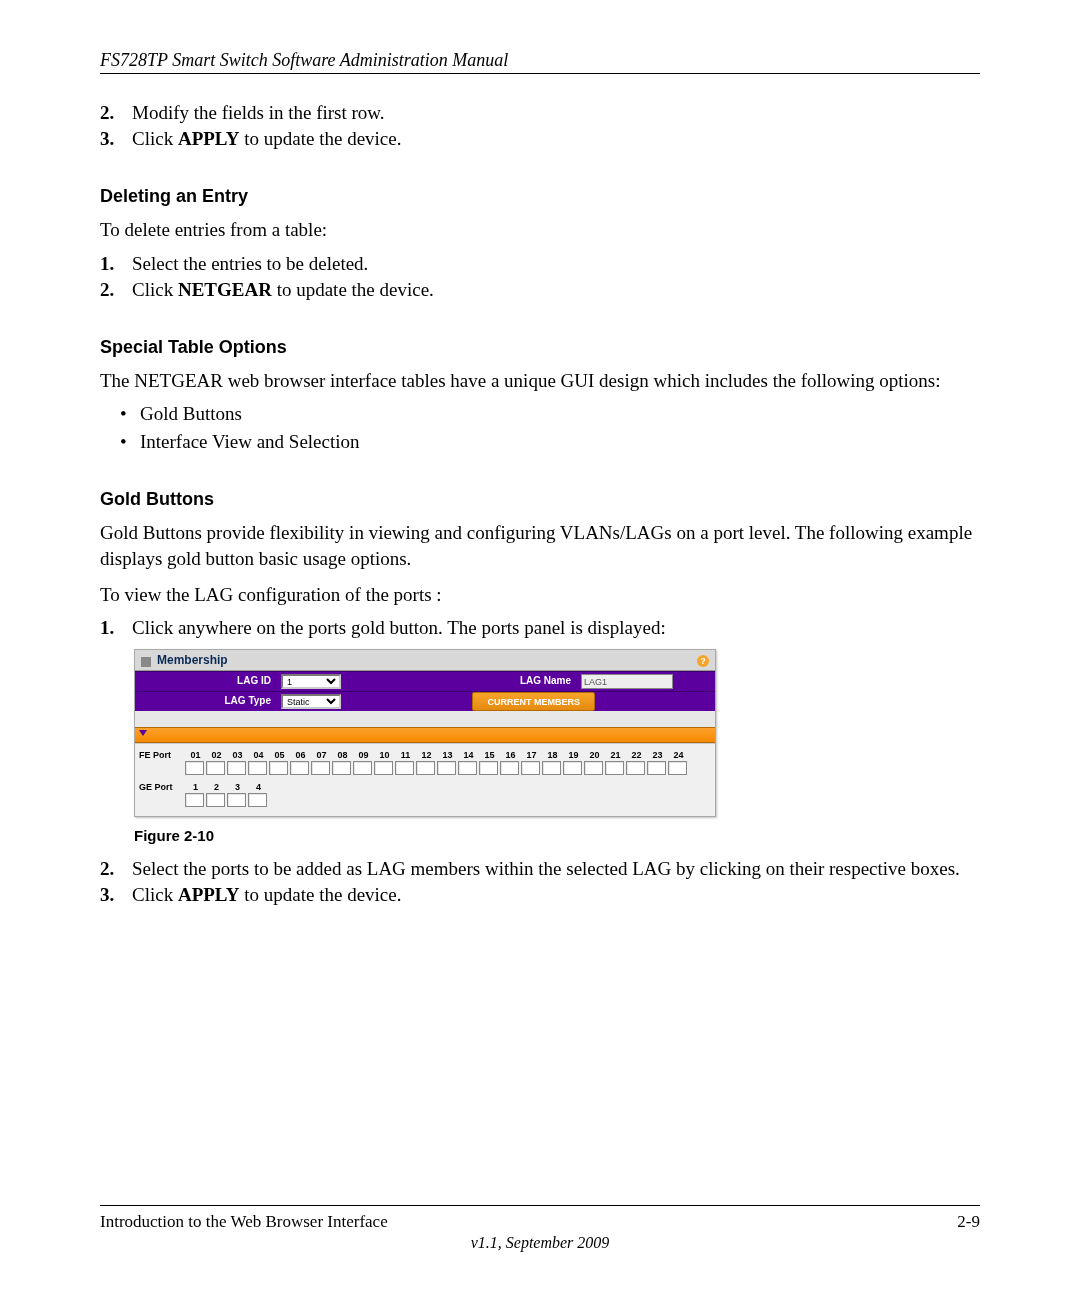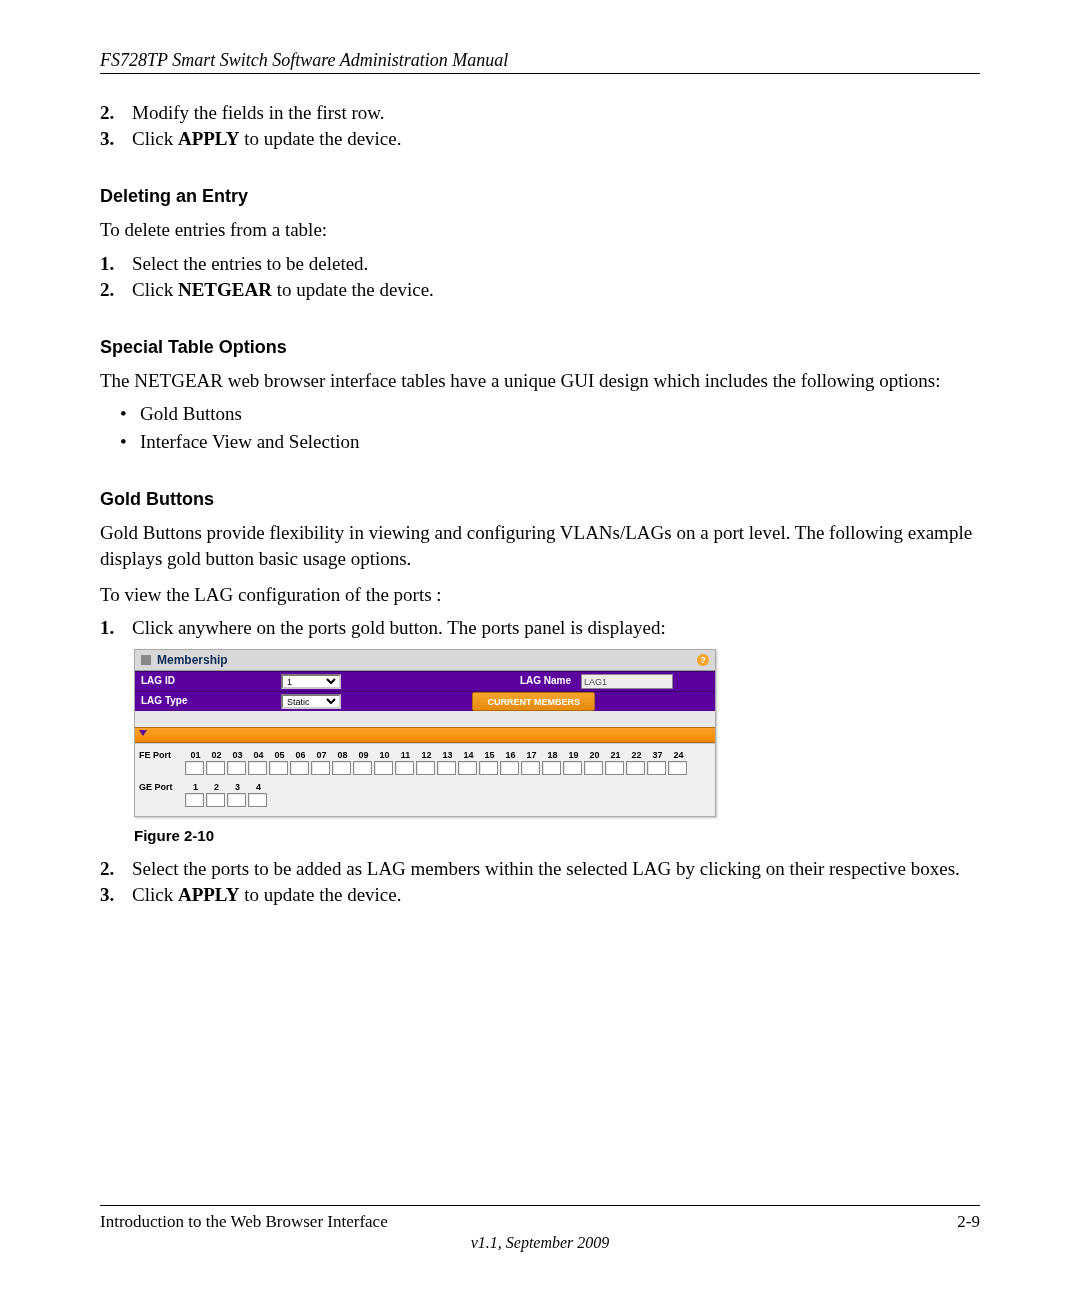--- a/index.html
+++ b/index.html
@@ -59,21 +59,21 @@
     width: 580px;
     margin: 10px 0 4px 34px;
     border: 1px solid #aaa;
     box-shadow: 1px 1px 2px rgba(0,0,0,0.25);
     font-family: Arial, Helvetica, sans-serif;
     background: #e8e8e8;
     font-size: 10px;
   }
   .mb-titlebar {
     display: flex;
-    align-items: center;
+    align-items: flex-end;
     background: #d8d8d8;
     padding: 3px 6px;
     border-bottom: 1px solid #999;
   }
   .mb-titlebar .expand {
     width: 10px; height: 10px; background: #888; margin-right: 6px;
   }
   .mb-titlebar .title {
     color: #0a2a55; font-weight: bold; font-size: 12px;
   }
@@ -84,21 +84,21 @@
     font-size: 9px; display: flex; align-items: center; justify-content: center;
     color: #fff;
   }
   .mb-row {
     display: flex;
     background: #5b009e;
     color: #fff;
     font-weight: bold;
     border-top: 1px solid #3a006b;
   }
-  .mb-cell-label { width: 130px; padding: 3px 6px; font-size: 10px; }
+  .mb-cell-label { width: 130px; padding: 3px 6px; font-size: 10px; text-align: right; }
   .mb-cell-input { width: 130px; padding: 2px 4px; display: flex; align-items: center; }
   .mb-cell-label2 { width: 110px; padding: 3px 6px; font-size: 10px; text-align: right; }
   .mb-cell-spacer { flex: 1; }
   .mini-select {
     font-size: 9px; height: 15px; width: 60px;
     background: #fff; color: #000; border: 2px inset #ccc;
   }
   .mini-input {
     font-size: 9px; height: 13px; width: 86px;
     background: #eee; color: #555; border: 1px solid #888; padding: 0 2px;
@@ -235,21 +235,21 @@
             <span class="port-num">13</span>
             <span class="port-num">14</span>
             <span class="port-num">15</span>
             <span class="port-num">16</span>
             <span class="port-num">17</span>
             <span class="port-num">18</span>
             <span class="port-num">19</span>
             <span class="port-num">20</span>
             <span class="port-num">21</span>
             <span class="port-num">22</span>
-            <span class="port-num">37</span>
+            <span class="port-num">23</span>
             <span class="port-num">24</span>
           </div>
       </div>
       <div class="port-boxes" id="fe-boxes">
           <span class="port-box"></span>
           <span class="port-box"></span>
           <span class="port-box"></span>
           <span class="port-box"></span>
           <span class="port-box"></span>
           <span class="port-box"></span>

